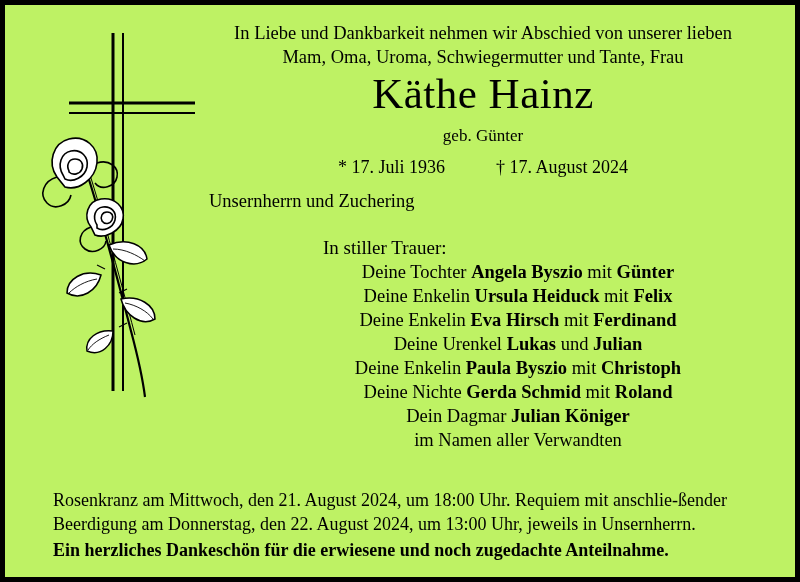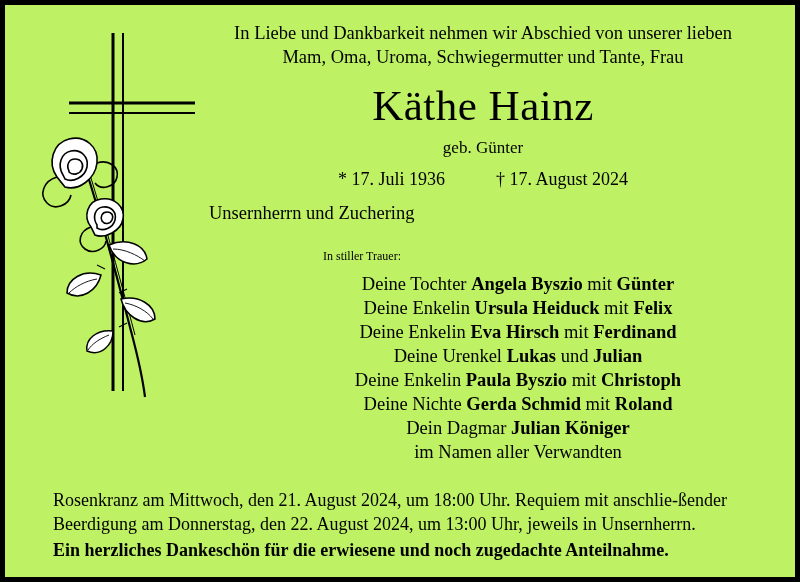--- a/index.html
+++ b/index.html
@@ -46,21 +46,20 @@
   }
   .intro {
     text-align: center;
     font-size: 18.5px;
     line-height: 1.32;
   }
   .name {
     text-align: center;
     font-size: 43px;
     line-height: 1.1;
-    margin-top: 12px;
     letter-spacing: 0.5px;
   }
   .born-name {
     text-align: center;
     font-size: 17px;
     margin-top: 9px;
   }
   .dates {
     text-align: center;
     font-size: 18px;
@@ -73,22 +72,22 @@
   .places {
     font-size: 18.5px;
     margin-top: 13px;
     padding-left: 14px;
   }
   .mourn-block {
     margin-top: 25px;
     padding-left: 128px;
   }
   .mourn-title {
-    font-size: 12px;
-    margin-bottom: 8px;
+    font-size: 19px;
+    margin-bottom: 1px;
   }
   .mourners {
     font-size: 18.5px;
     line-height: 1.30;
     text-align: center;
     padding-right: 58px;
   }
   .mourners .row b {
     font-weight: bold;
   }

